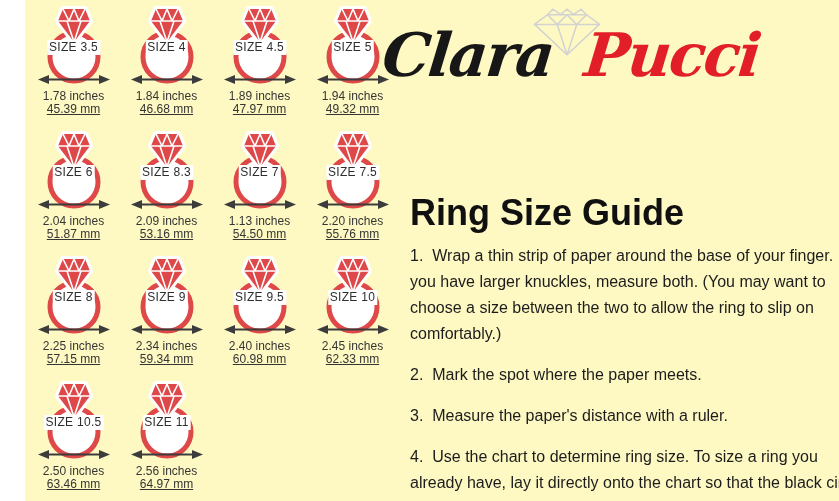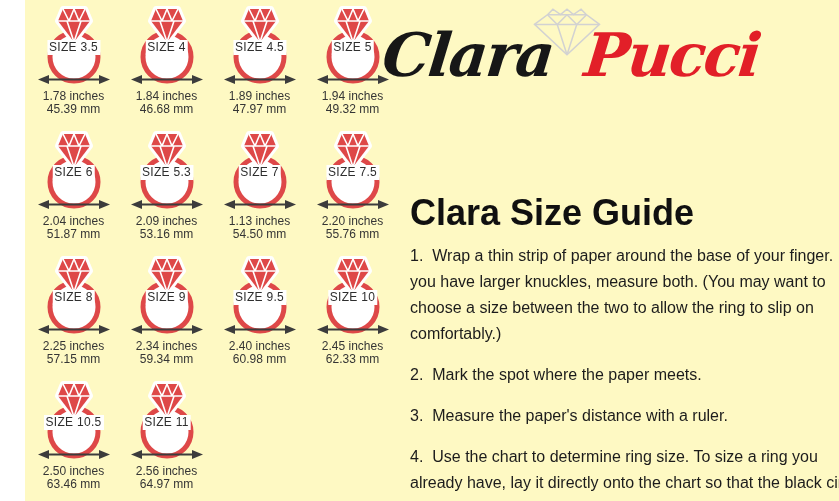--- a/index.html
+++ b/index.html
@@ -24,21 +24,21 @@
     font-size:12px; line-height:15px; color:#2e2e2e; letter-spacing:.3px;
   }
   .arrow-svg { position:absolute; left:50%; top:69px; transform:translateX(-50%); width:72px; height:11px; }
   .arrow-svg line { stroke:var(--arrow-dark); stroke-width:2.2; }
   .arrow-svg polygon { fill:var(--arrow-dark); }
   .inches, .mm {
     position:absolute; left:0; width:100%; text-align:center;
     font-size:12px; line-height:13px; color:#353535;
   }
   .inches { top:85px; }
-  .mm { top:98px; }
+  .mm { top:98px;text-decoration:underline; }
 
   
   .right-panel { position:absolute; left:358px; top:0; width:478px; height:501px; }
 
   .logo { position:absolute; left:0; top:14px; height:92px; white-space:nowrap; }
   .brand-first, .brand-second {
     display:inline-block;
     font-family:"DejaVu Serif", serif; font-style:italic; font-weight:700;
     font-size:60px; line-height:82px; letter-spacing:-2px;
     transform:skewX(-6deg);
@@ -150,21 +150,21 @@
     <div class="mm">51.87 mm</div>
   </div>
 
   <div class="cell">
     <svg class="ringfig" viewBox="0 0 80 80">
       <circle cx="40" cy="52" r="24"></circle>
       <path class="d-back" d="M29 4 L51 4 L56 16 L40 37 L24 16 Z"></path>
       <path class="d-fill" d="M29 4 L51 4 L56 16 L40 37 L24 16 Z"></path>
       <path class="d-facets" d="M24 16 L56 16 M29 4 L35 16 M40 4 L35 16 M40 4 L45 16 M51 4 L45 16 M33 16 L40 37 M47 16 L40 37"></path>
     </svg>
-    <span class="size-label">SIZE 5.3</span>
+    <span class="size-label">SIZE 8.3</span>
     <svg class="arrow-svg" viewBox="0 0 72 11">
       <line x1="8" y1="5.5" x2="64" y2="5.5"></line>
       <polygon points="0,5.5 11,1 11,10"></polygon>
       <polygon points="72,5.5 61,1 61,10"></polygon>
     </svg>
     <div class="inches">2.09 inches</div>
     <div class="mm">53.16 mm</div>
   </div>
 
   <div class="cell">
@@ -312,21 +312,21 @@
         <path d="M14 8 L50 8 L62 17 L32 45 L2 17 Z"></path>
         <path d="M2 17 L62 17"></path>
         <polyline points="14,8 19,3 26,8 32,3 38,8 45,3 50,8"></polyline>
         <path d="M14 8 L23 17 M32 8 L23 17 M32 8 L41 17 M50 8 L41 17"></path>
         <path d="M23 17 L32 45 M41 17 L32 45"></path>
       </svg>
       <span class="brand-first">Clara</span>
       <span class="brand-second">Pucci</span>
     </div>
 
-    <h1 class="guide-title">Clara Size Guide</h1>
+    <h1 class="guide-title">Ring Size Guide</h1>
 
     <div class="guide-steps">
       <p class="step">1.  Wrap a thin strip of paper around the base of your finger. If you have larger knuckles, measure both. (You may want to choose a size between the two to allow the ring to slip on comfortably.)</p>
       <p class="step">2.  Mark the spot where the paper meets.</p>
       <p class="step">3.  Measure the paper's distance with a ruler.</p>
       <p class="step">4.  Use the chart to determine ring size. To size a ring you already have, lay it directly onto the chart so that the black circle touches the ring's inner circle.</p>
     </div>
 
   </div>
 </div>

